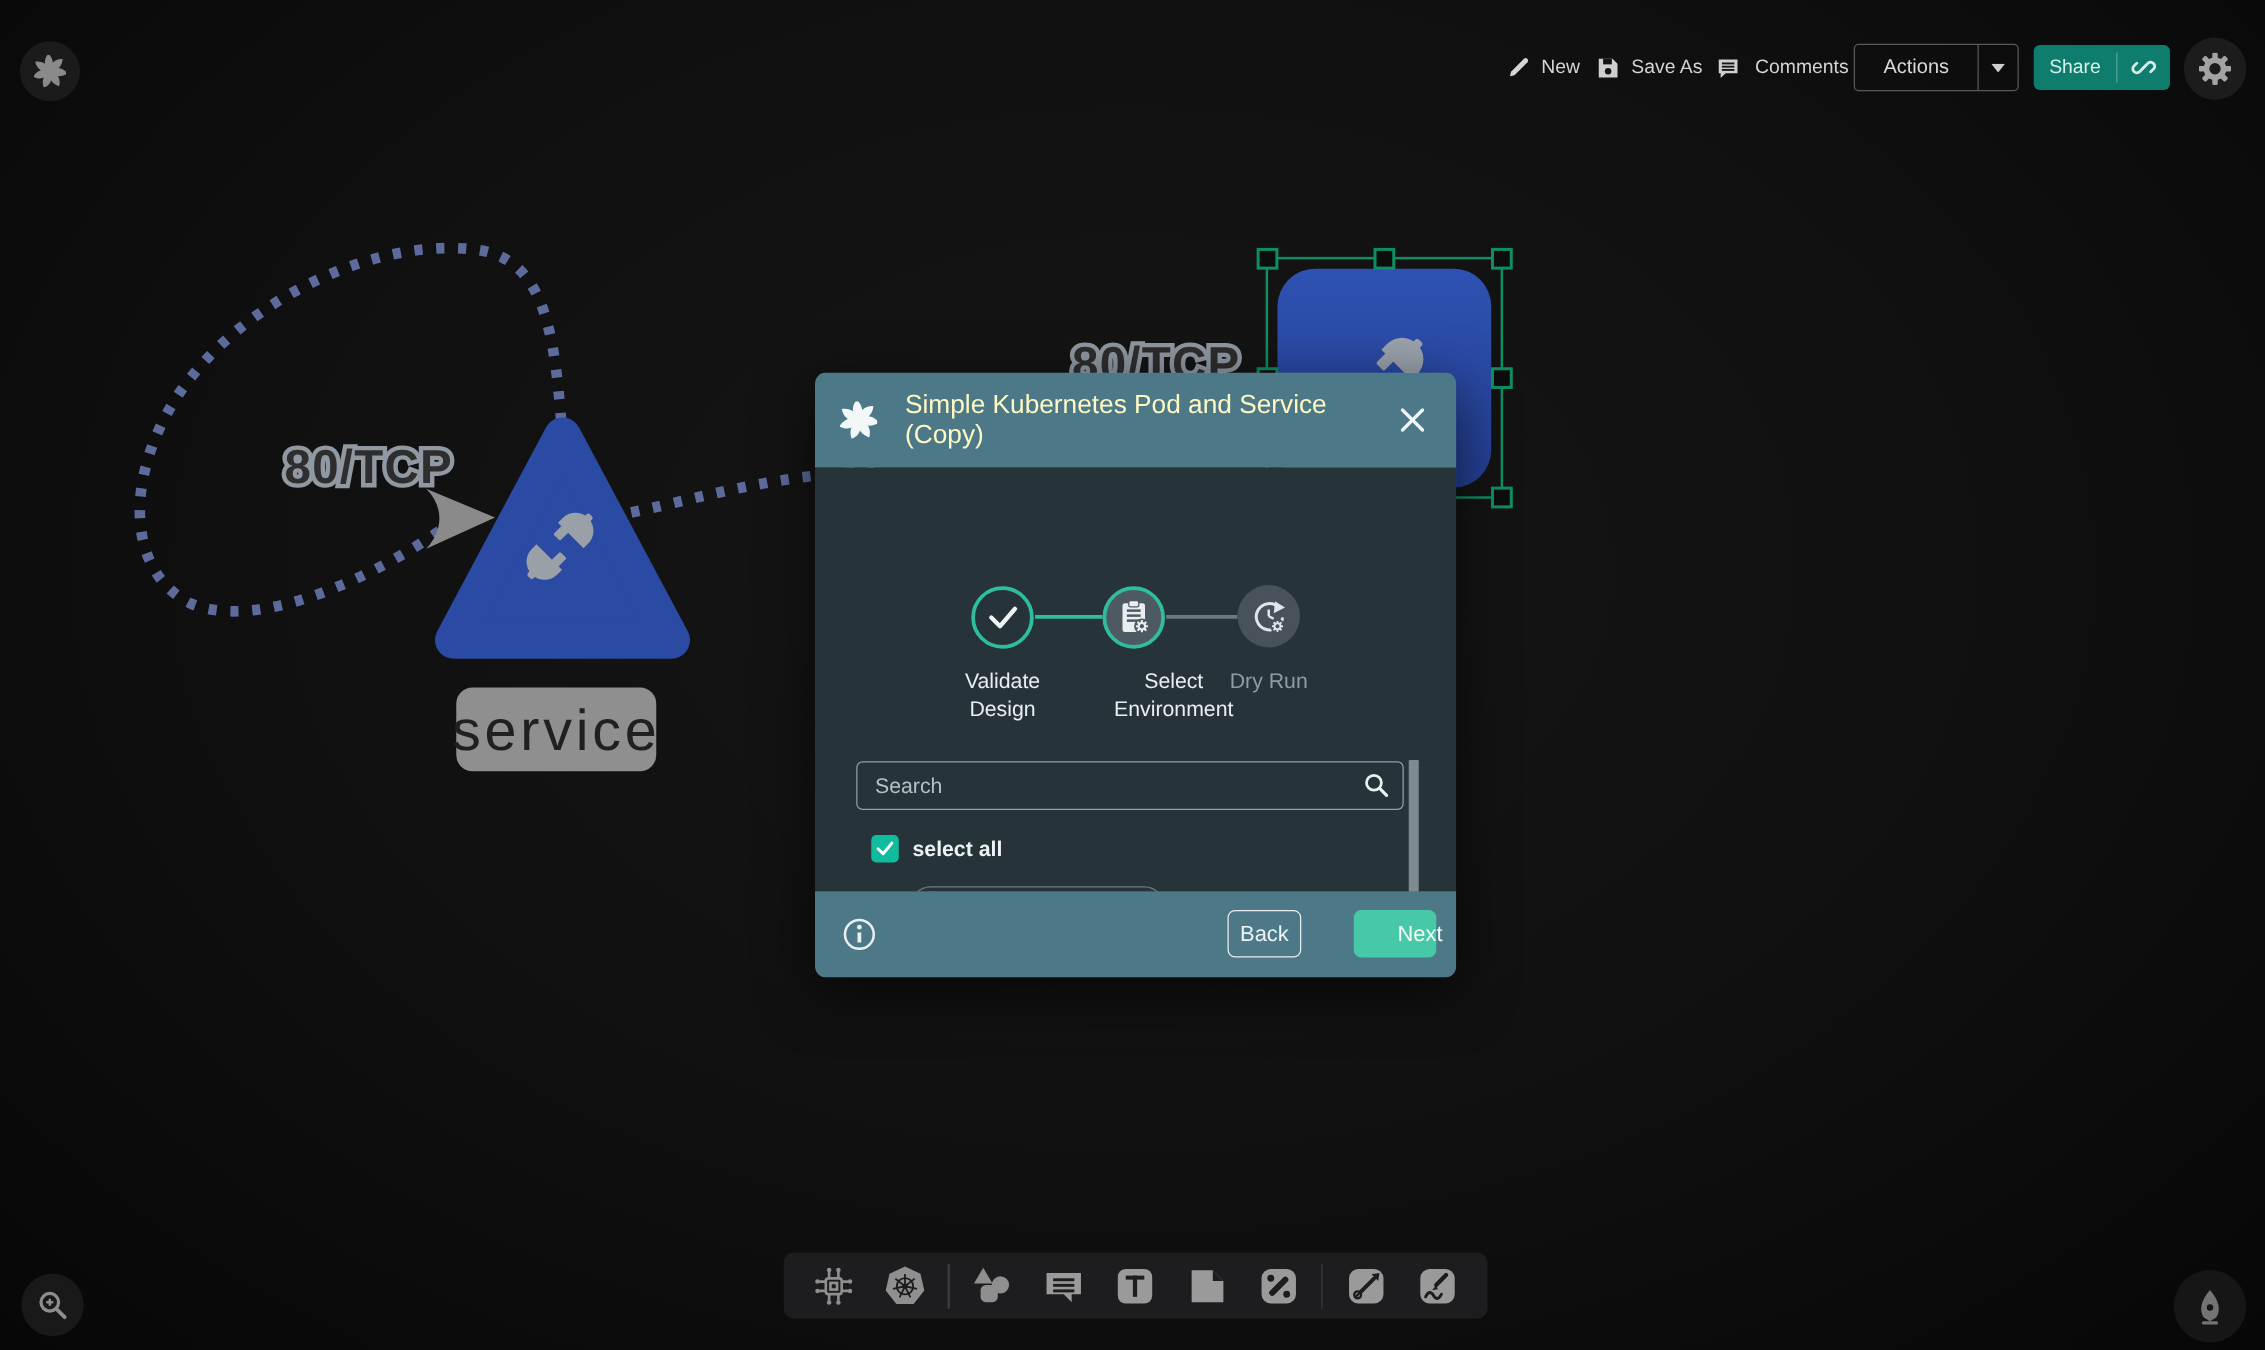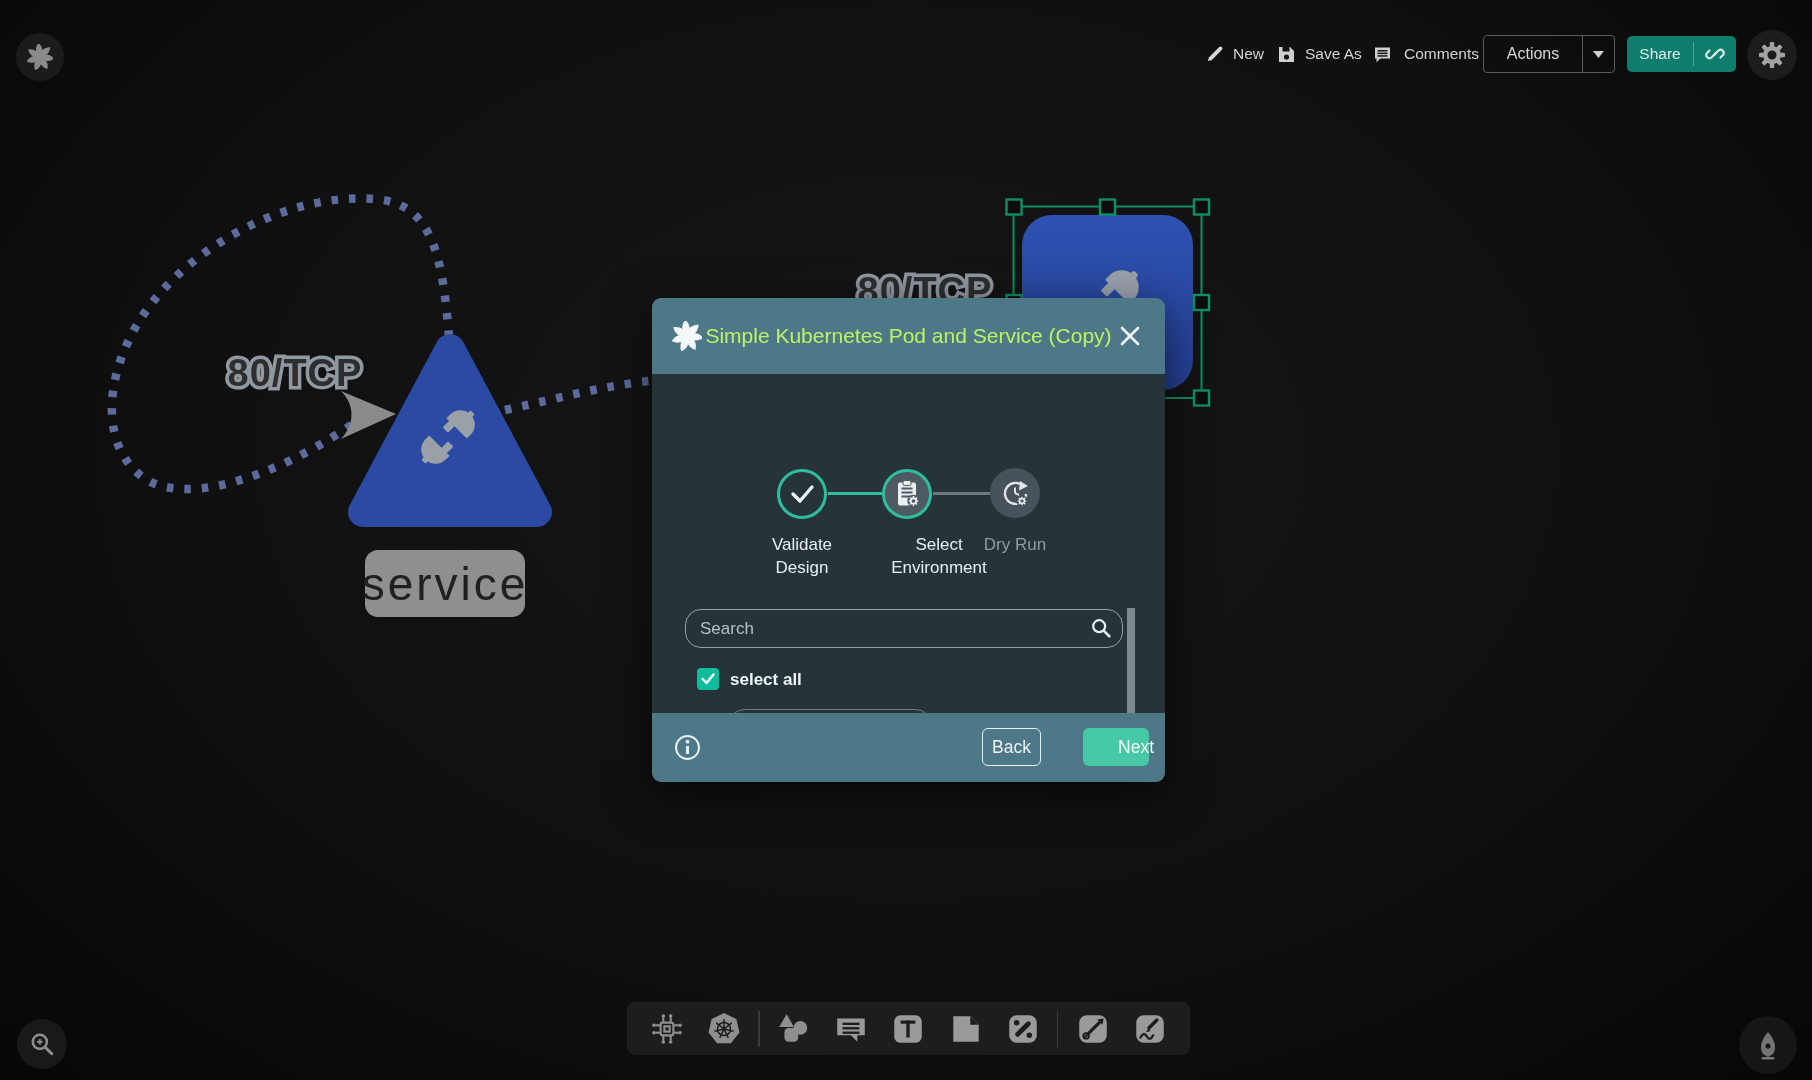--- a/index.html
+++ b/index.html
@@ -29,36 +29,36 @@
   
   #edges{left:0;top:0;}
   .service-label{left:365px;top:550px;width:160px;height:67px;background:#8f8f8f;border-radius:13px;
     display:flex;align-items:center;justify-content:center;font-size:46px;letter-spacing:3px;color:#202020;}
 
   
   .modal{left:652px;top:298px;width:513px;height:484px;border-radius:9px;overflow:hidden;z-index:10;
     box-shadow:0 12px 45px rgba(0,0,0,.6);}
   .modal-header{position:absolute;left:0;top:0;width:100%;height:76px;background:#4d7888;
     display:flex;align-items:center;box-sizing:border-box;padding:0 20px;}
-  .modal-title{margin-left:0;font-size:21px;color:#bef264;flex:1;text-align:center;}
+  .modal-title{margin-left:22px;font-size:21px;color:#fef9c3;flex:1;}
   .modal-close{width:30px;height:30px;display:flex;align-items:center;justify-content:center;cursor:pointer;}
   .modal-body{position:absolute;left:0;top:76px;width:100%;height:339px;background:#263439;}
   .step-circle{position:absolute;width:50px;height:50px;border-radius:50%;box-sizing:border-box;
     display:flex;align-items:center;justify-content:center;}
   .sc1{left:125px;top:95px;border:3px solid #2fbda0;background:transparent;}
   .sc2{left:230px;top:95px;border:3px solid #2fbda0;background:#4e5a61;}
   .sc3{left:338px;top:94px;background:#47525a;}
   .conn{position:absolute;height:3px;top:118px;}
   .conn1{left:176px;width:54px;background:#2fbda0;}
   .conn2{left:281px;width:57px;background:#6e787e;}
   .step-label{position:absolute;top:160px;text-align:center;font-size:17px;line-height:1.35;color:#e9eef1;}
   .sl1{left:105px;width:90px;} .sl2{left:200px;width:110px;margin-left:32px;} .sl3{left:320px;width:86px;color:#919ba1;}
   .search-wrap{position:absolute;left:33px;top:235px;width:438px;height:39px;}
   .search-wrap input{width:100%;height:100%;box-sizing:border-box;background:transparent;
-    border:1px solid #8fa0a7;border-radius:16px;color:#dfe7ea;font-size:17px;padding:0 44px 0 14px;outline:none;
+    border:1px solid #8fa0a7;border-radius:5px;color:#dfe7ea;font-size:17px;padding:0 44px 0 14px;outline:none;
     font-family:"Liberation Sans",sans-serif;}
   .search-wrap input::placeholder{color:#b5c0c5;opacity:1;}
   .search-icon{position:absolute;right:11px;top:8px;}
   .vscroll{left:475px;top:234px;width:8px;height:136px;background:#7f8a90;border-radius:1px;}
   .vscroll-end{left:475px;top:370px;width:8px;height:13px;background:#3e484e;}
   .hscroll{left:33px;top:375px;width:428px;height:8px;background:#8a9398;border-radius:1px;}
   .hscroll-end{left:461px;top:375px;width:14px;height:8px;background:#434d52;}
   .cbx{position:absolute;width:22px;height:22px;border-radius:4px;background:#0fbc9d;
     display:flex;align-items:center;justify-content:center;cursor:pointer;}
   .cbx1{left:45px;top:294px;} .cbx2{left:45px;top:340px;}

